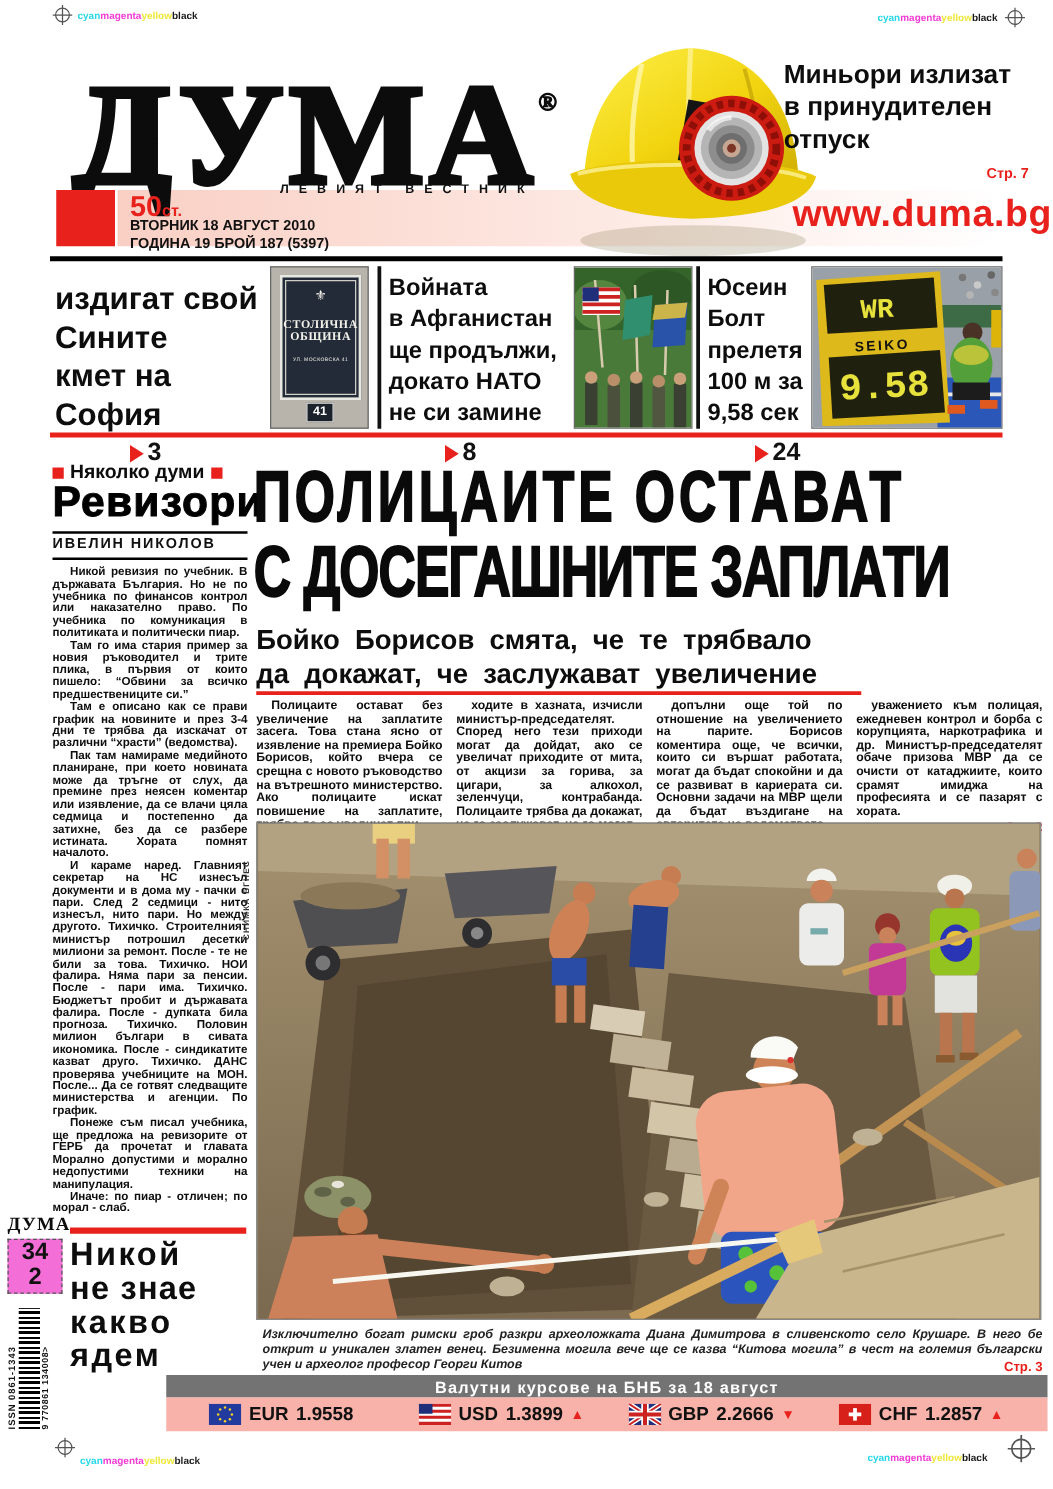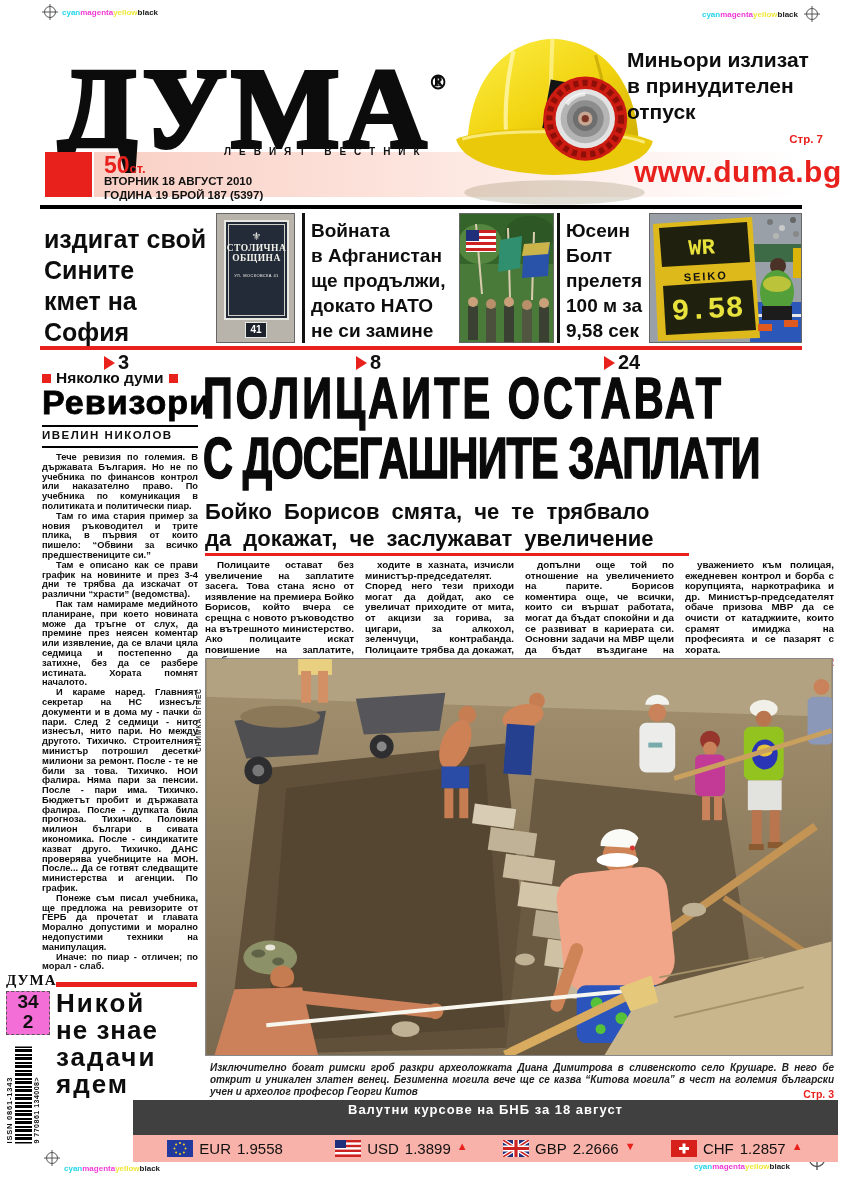--- a/index.html
+++ b/index.html
@@ -34,21 +34,21 @@
   
   .teaser-title { position:absolute; font-weight:800; color:#0d0d0d; }
   .t1 { left:44px; top:224px; width:172px; font-size:25px; line-height:31px; }
   .t2 { left:311px; top:218px; width:148px; font-size:19px; line-height:25px; }
   .t3 { left:566px; top:218px; width:82px; font-size:19px; line-height:25px; }
   .vdiv { position:absolute; top:213px; width:3px; height:130px; background:#111; }
   .teaser-img { position:absolute; top:213px; height:130px; border:1px solid #666; overflow:hidden; }
   .plaque-img { left:216px; width:79px; background:#b9b4ab; }
   .plaque-board { position:absolute; left:7px; top:6px; width:65px; height:100px; background:#242b38; border:2px solid #e8e8e2; box-shadow:inset 0 0 0 2px #242b38, inset 0 0 0 3px #cfcfc8; text-align:center; color:#f2f2ea; }
   .plaque-crest { font-size:11px; margin-top:8px; }
-  .plaque-l1 { font-family:"Liberation Serif",serif; font-size:9.5px; font-weight:bold; margin-top:0; letter-spacing:.5px; }
+  .plaque-l1 { font-family:"Liberation Serif",serif; font-size:9.5px; font-weight:bold; margin-top:12px; letter-spacing:.5px; }
   .plaque-l2 { font-family:"Liberation Serif",serif; font-size:9.5px; font-weight:bold; letter-spacing:.5px; }
   .plaque-l3 { font-size:4px; margin-top:10px; letter-spacing:.4px; }
   .plaque-num { position:absolute; left:28px; top:108px; width:22px; height:16px; background:#1c222c; border:1.5px solid #e8e8e2; color:#fff; font-size:10px; font-weight:bold; text-align:center; line-height:13px; }
   .mil-img { left:459px; width:95px; }
   .bolt-img { left:649px; width:153px; }
   .marker { position:absolute; top:351px; display:flex; align-items:center; gap:3px; }
   .marker .tri { width:0; height:0; border-left:11px solid #e8211d; border-top:7px solid transparent; border-bottom:7px solid transparent; }
   .marker .num { font-size:20px; font-weight:900; color:#111; }
 
   
@@ -90,23 +90,23 @@
   .col .pref { text-align:right; color:#e8211d; font-size:10px; font-weight:800; margin-top:3px; }
 
   .photo { position:absolute; left:205px; top:658px; width:628px; height:398px; border:1px solid #888; background:#8a7a60; }
   .credit { position:absolute; left:192px; top:660px; width:12px; height:120px; }
   .credit-inner { position:absolute; left:50%; top:50%; transform:translate(-50%,-50%) rotate(-90deg); font-size:6.5px; font-weight:700; letter-spacing:1px; color:#333; white-space:nowrap; }
   .caption { position:absolute; left:210px; top:1062px; width:624px; font-size:10px; line-height:12px; font-weight:700; font-style:italic; text-align:justify; color:#222; }
   .cap-page { position:absolute; left:210px; top:1088px; width:624px; text-align:right; color:#e8211d; font-size:10.5px; font-weight:800; }
 
   
   .cur { position:absolute; left:133px; top:1100px; width:705px; }
-  .cur-head { height:35px; background:#404040; color:#fff; font-size:13px; font-weight:700; text-align:center; line-height:19px; letter-spacing:1px; }
+  .cur-head { height:18px; background:#737373; color:#fff; font-size:13px; font-weight:700; text-align:center; line-height:19px; letter-spacing:1px; }
   .cur-row { height:27px; background:#f9b2aa; display:flex; align-items:center; justify-content:space-evenly; }
-  .rate { display:flex; gap:6px; font-size:15px; font-weight:400; color:#111; }
+  .rate { display:flex; align-items:center; gap:6px; font-size:15px; font-weight:700; color:#111; }
   .rate .arrow { color:#e8211d; font-size:11px; width:12px; }
   .flag { width:26px; height:17px; display:block; }
 </style>
 </head>
 <body>
 
 <div class="page">
 
   <svg class="regmark" style="left:42px;top:4px" width="16" height="16" viewBox="0 0 16 16">
       <circle cx="8" cy="8" r="5.5" fill="none" stroke="#555" stroke-width="1"></circle>
@@ -296,34 +296,34 @@
   <div class="op-head">
     <span class="sq"></span>
     <span class="lbl">Няколко думи</span>
     <span class="sq"></span>
   </div>
   <div class="op-title">Ревизори</div>
   <div class="op-rule" style="top:425px"></div>
   <div class="op-author">ИВЕЛИН  НИКОЛОВ</div>
   <div class="op-rule" style="top:446px"></div>
   <div class="op-body">
-    <p>Тече ревизия по големия. В държавата България. Но не по учебника по финансов контрол или наказателно право. По учебника по комуникация в политиката и политически пиар.</p>
+    <p>Никой ревизия по учебник. В държавата България. Но не по учебника по финансов контрол или наказателно право. По учебника по комуникация в политиката и политически пиар.</p>
     <p>Там го има стария пример за новия ръководител и трите плика, в първия от които пишело: “Обвини за всичко предшествениците си.”</p>
     <p>Там е описано как се прави график на новините и през 3-4 дни те трябва да изскачат от различни “храсти” (ведомства).</p>
     <p>Пак там намираме медийното планиране, при което новината може да тръгне от слух, да премине през неясен коментар или изявление, да се влачи цяла седмица и постепенно да затихне, без да се разбере истината. Хората помнят началото.</p>
     <p>И караме наред. Главният секретар на НС изнесъл документи и в дома му - пачки с пари. След 2 седмици - нито изнесъл, нито пари. Но между другото. Тихичко. Строителният министър потрошил десетки милиони за ремонт. После - те не били за това. Тихичко. НОИ фалира. Няма пари за пенсии. После - пари има. Тихичко. Бюджетът пробит и държавата фалира. После - дупката била прогноза. Тихичко. Половин милион българи в сивата икономика. После - синдикатите казват друго. Тихичко. ДАНС проверява учебниците на МОН. После... Да се готвят следващите министерства и агенции. По график.</p>
     <p>Понеже съм писал учебника, ще предложа на ревизорите от ГЕРБ да прочетат и главата Морално допустими и морално недопустими техники на манипулация.</p>
     <p>Иначе: по пиар - отличен; по морал - слаб.</p>
   </div>
 
   <div class="story-rule"></div>
   <div class="bstory">
     <div class="l">Никой</div>
     <div class="l" style="letter-spacing:1px">не знае</div>
-    <div class="l">задачи</div>
+    <div class="l">какво</div>
     <div class="l">ядем</div>
     <div class="pref">Стр. 11</div>
   </div>
 
   <div class="lotto">
     <div class="brand">ДУМА</div>
     <div class="box">
       <div class="n">34</div>
       <div class="n">2</div>
     </div>

